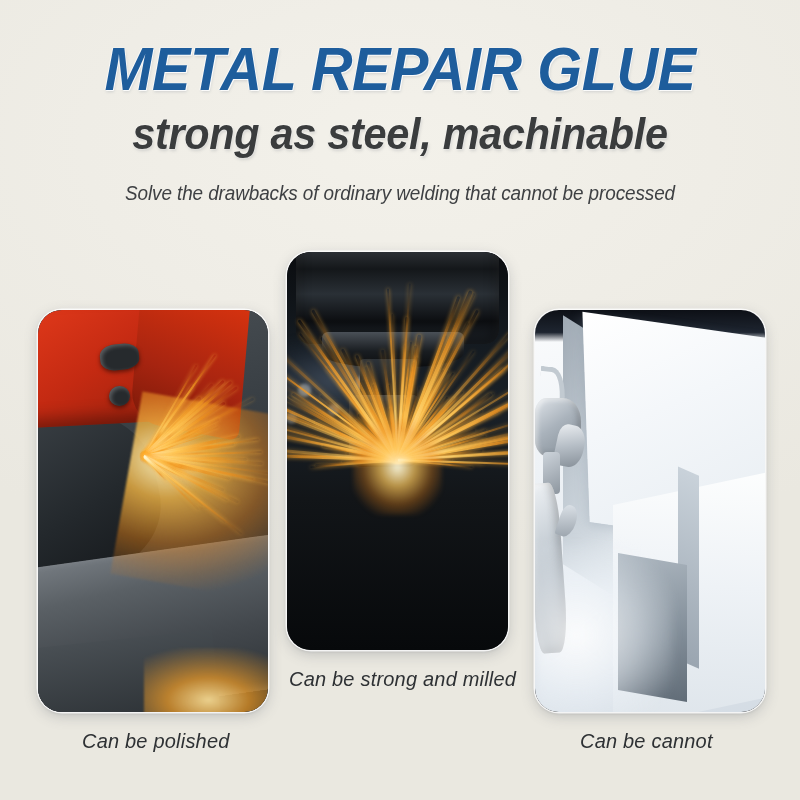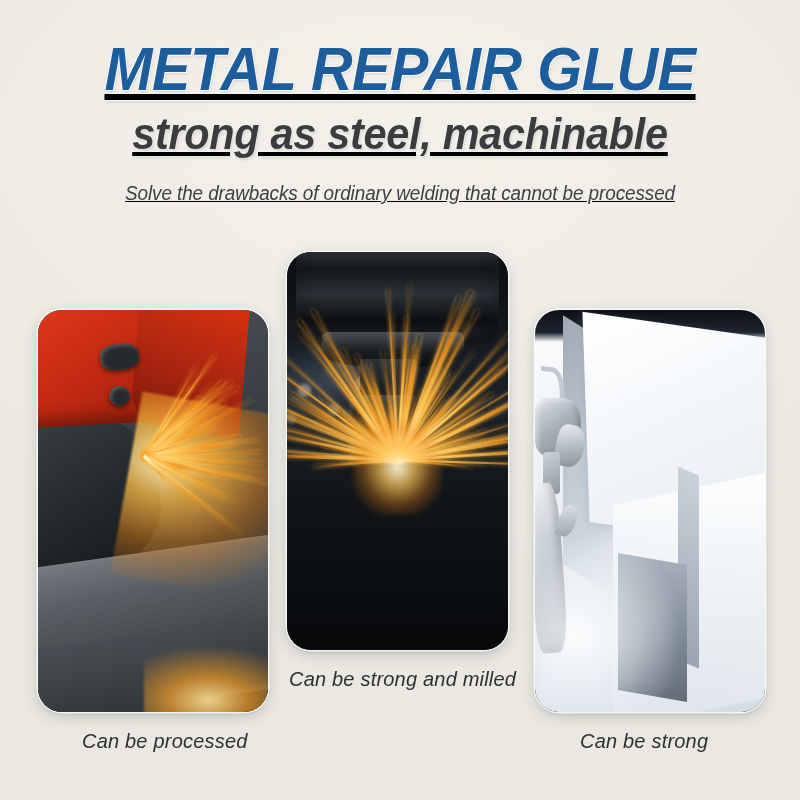--- a/index.html
+++ b/index.html
@@ -16,21 +16,20 @@
       #eeece5;
     position:relative;
   }
 
   
   .headline-block{
     position:absolute;
     top:0; left:0; width:800px;
     text-align:center;
     padding-top:36px;
-    text-decoration:underline;
   }
 
   .title-main{
     font-family:"Liberation Sans", sans-serif;
     font-weight:bold;
     font-style:italic;
     font-size:62px;
     line-height:66px;
     letter-spacing:-0.5px;
     color:#1e5d9c;
@@ -565,15 +564,15 @@
       <div class="gun-body"></div>
       <div class="gun-nozzle"></div>
       <div class="gun-neck"></div>
       <div class="gun-handle"></div>
       <div class="gun-trigger"></div>
     </div>
     <div class="paint-mist"></div>
   </div>
 </div>
 
-<div class="caption" id="cap-left">Can be processed</div>
+<div class="caption" id="cap-left">Can be polished</div>
 <div class="caption" id="cap-center">Can be strong and milled</div>
-<div class="caption" id="cap-right">Can be strong</div>
+<div class="caption" id="cap-right">Can be cannot</div>
 
 </body></html>

